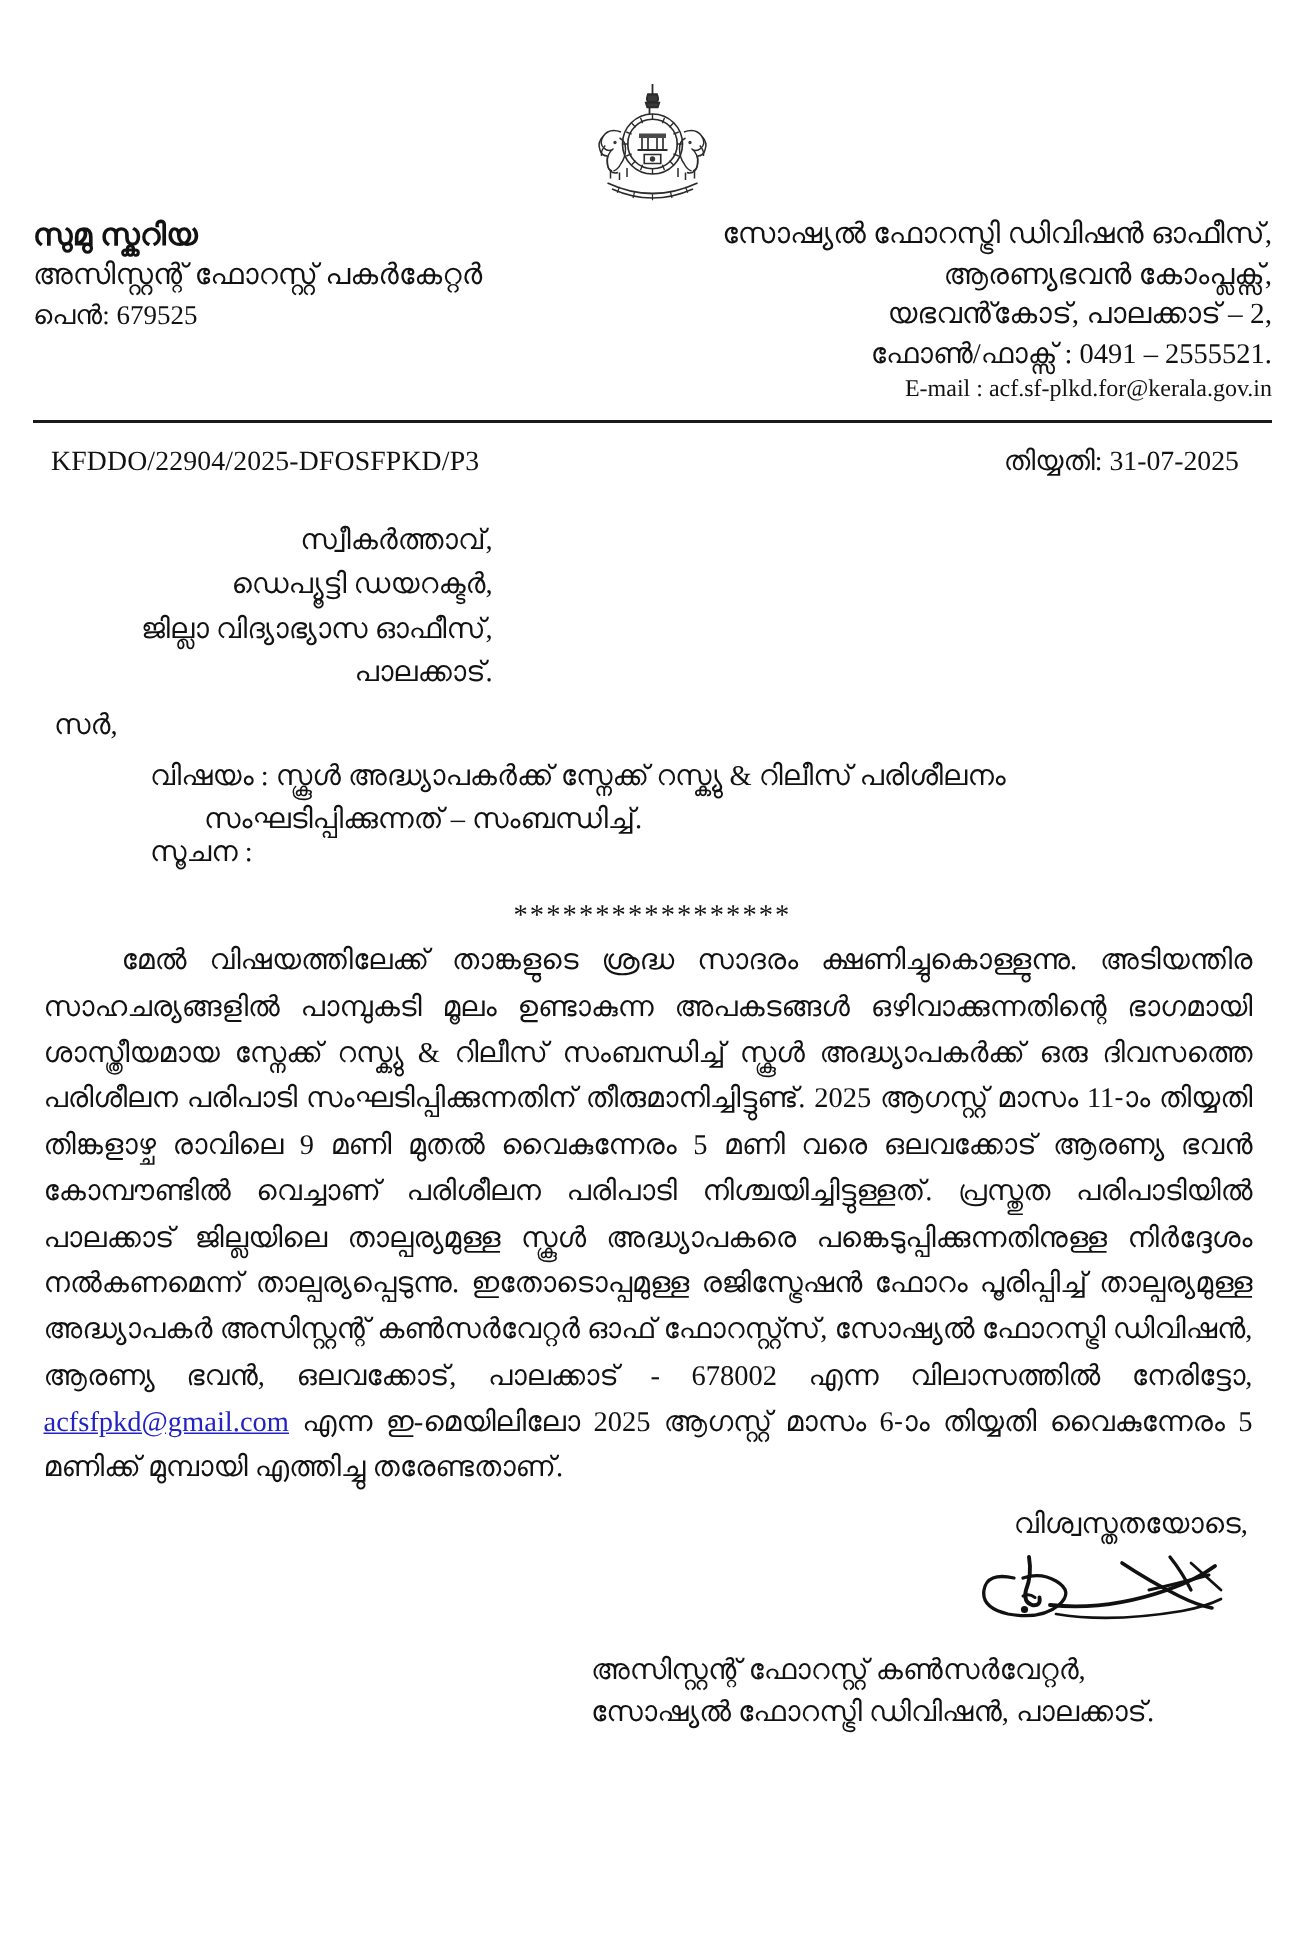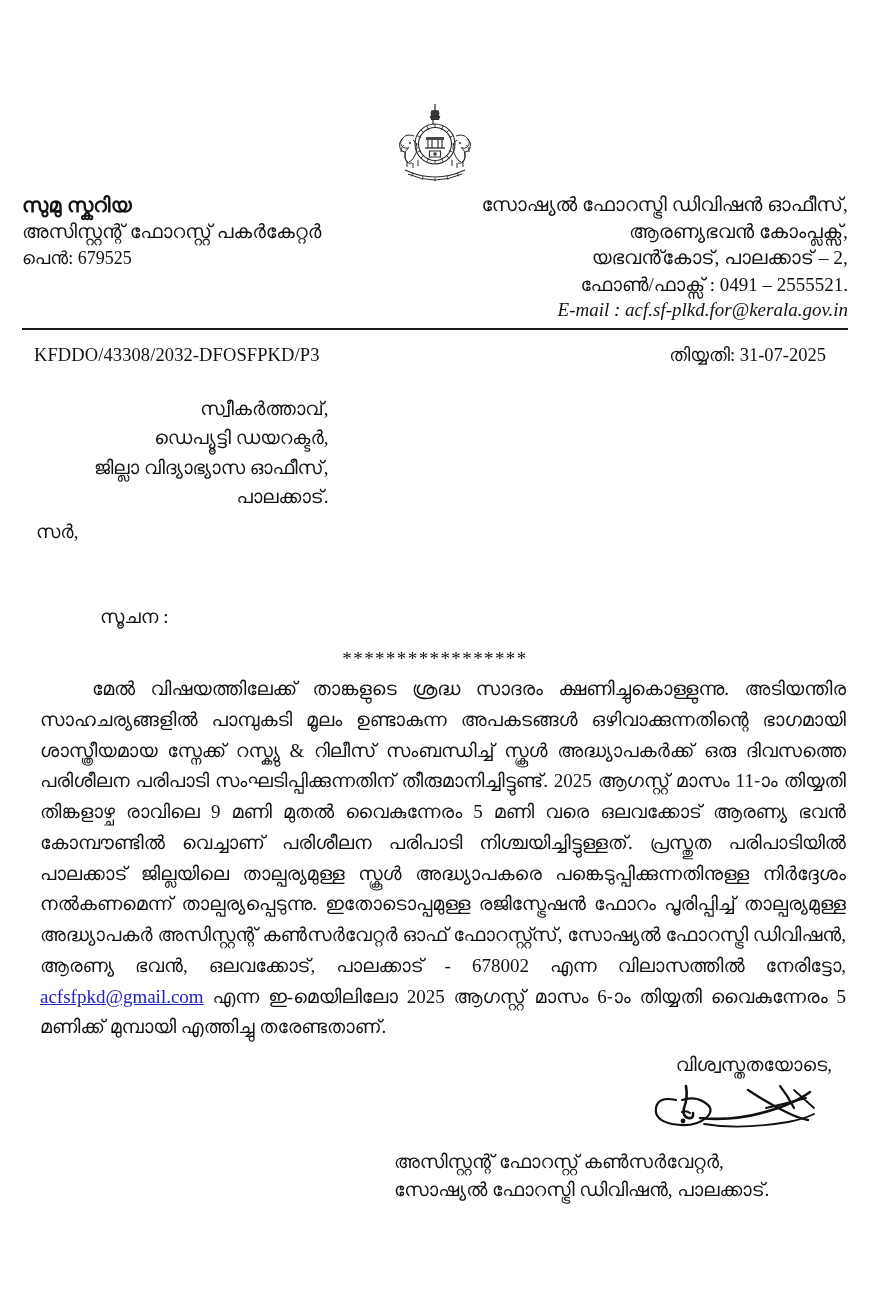--- a/index.html
+++ b/index.html
@@ -14,21 +14,20 @@
     font-family: "Liberation Serif", "DejaVu Serif", serif;
     color: #121212;
     overflow: hidden;
   }
 
   .page {
     position: absolute;
     inset: 0;
     background: #fff;
     padding: 0;
-    margin-top: 48px;
   }
 
   
   .letterhead {
     position: absolute;
     left: 22px;
     right: 22px;
     top: 52px;
   }
 
@@ -67,23 +66,22 @@
     text-align: right;
     line-height: 1.36;
     font-size: 19.5px;
     max-width: 470px;
   }
   .head-right .r1,
   .head-right .r2,
   .head-right .r3 { font-size: 19.5px; }
   .head-right .r4 { font-size: 19px; }
   .head-right .r5 {
-    font-size: 19px;
+    font-size: 16px;
     font-family: "Liberation Serif", serif;
-    font-style: italic;
   }
 
   .rule {
     position: absolute;
     left: 22px;
     width: 826px;
     top: 280px;
     height: 0;
     border-top: 2px solid #1a1a1a;
   }
@@ -143,21 +141,21 @@
     top: 600px;
     text-align: center;
     font-size: 19px;
     letter-spacing: 1.4px;
     font-family: "Liberation Serif", serif;
   }
 
   
   .body-text {
     position: absolute;
-    left: 40px;
+    left: 29px;
     width: 806px;
     top: 626px;
     font-size: 19px;
     line-height: 1.62;
     text-align: justify;
     text-justify: inter-word;
     text-indent: 52px;
   }
   .body-text a.mail {
     color: #2323c4;
@@ -270,33 +268,37 @@
         <div class="r4">ഫോൺ/ഫാക്സ് : 0491 – 2555521.</div>
         <div class="r5">E-mail : acf.sf-plkd.for@kerala.gov.in</div>
       </div>
 
     </div>
   </div>
 
   <div class="rule"></div>
 
   <div class="refrow">
-    <div class="ref-no">KFDDO/43308/2032-DFOSFPKD/P3</div>
+    <div class="ref-no">KFDDO/22904/2025-DFOSFPKD/P3</div>
     <div class="ref-date">തിയ്യതി: 31-07-2025</div>
   </div>
 
   <div class="addressee">
     <div>സ്വീകർത്താവ്,</div>
     <div class="indent">ഡെപ്യൂട്ടി ഡയറക്ടർ,</div>
     <div class="indent">ജില്ലാ വിദ്യാഭ്യാസ ഓഫീസ്,</div>
     <div class="indent">പാലക്കാട്.</div>
   </div>
 
   <div class="salutation">സർ,</div>
 
+  <div class="subject">
+    <span>വിഷയം : സ്കൂൾ അദ്ധ്യാപകർക്ക് സ്നേക്ക് റസ്ക്യു &amp; റിലീസ് പരിശീലനം</span>
+    <span class="sub-l2">സംഘടിപ്പിക്കുന്നത് – സംബന്ധിച്ച്.</span>
+  </div>
 
   <div class="reference-label">സൂചന :</div>
 
   <div class="stars">*****************</div>
 
   <div class="body-text">
     <span>മേൽ വിഷയത്തിലേക്ക് താങ്കളുടെ ശ്രദ്ധ സാദരം ക്ഷണിച്ചുകൊള്ളുന്നു. അടിയന്തിര സാഹചര്യങ്ങളിൽ പാമ്പുകടി മൂലം ഉണ്ടാകുന്ന അപകടങ്ങൾ ഒഴിവാക്കുന്നതിന്റെ ഭാഗമായി ശാസ്ത്രീയമായ സ്നേക്ക് റസ്ക്യു &amp; റിലീസ് സംബന്ധിച്ച് സ്കൂൾ അദ്ധ്യാപകർക്ക് ഒരു ദിവസത്തെ പരിശീലന പരിപാടി സംഘടിപ്പിക്കുന്നതിന് തീരുമാനിച്ചിട്ടുണ്ട്. 2025 ആഗസ്റ്റ് മാസം 11-ാം തിയ്യതി തിങ്കളാഴ്ച രാവിലെ 9 മണി മുതൽ വൈകുന്നേരം 5 മണി വരെ ഒലവക്കോട് ആരണ്യ ഭവൻ കോമ്പൗണ്ടിൽ വെച്ചാണ് പരിശീലന പരിപാടി നിശ്ചയിച്ചിട്ടുള്ളത്. പ്രസ്തുത പരിപാടിയിൽ പാലക്കാട് ജില്ലയിലെ താല്പര്യമുള്ള സ്കൂൾ അദ്ധ്യാപകരെ പങ്കെടുപ്പിക്കുന്നതിനുള്ള നിർദ്ദേശം നൽകണമെന്ന് താല്പര്യപ്പെടുന്നു. ഇതോടൊപ്പമുള്ള രജിസ്ട്രേഷൻ ഫോറം പൂരിപ്പിച്ച് താല്പര്യമുള്ള അദ്ധ്യാപകർ അസിസ്റ്റന്റ് കൺസർവേറ്റർ ഓഫ് ഫോറസ്റ്റ്സ്, സോഷ്യൽ ഫോറസ്ട്രി ഡിവിഷൻ, ആരണ്യ ഭവൻ, ഒലവക്കോട്, പാലക്കാട് - 678002 എന്ന വിലാസത്തിൽ നേരിട്ടോ, </span><a class="mail" href="#">acfsfpkd@gmail.com</a><span> എന്ന ഇ-മെയിലിലോ 2025 ആഗസ്റ്റ് മാസം 6-ാം തിയ്യതി വൈകുന്നേരം 5 മണിക്ക് മുമ്പായി എത്തിച്ചു തരേണ്ടതാണ്.</span>
   </div>
 
   <div class="closing">വിശ്വസ്തതയോടെ,</div>

